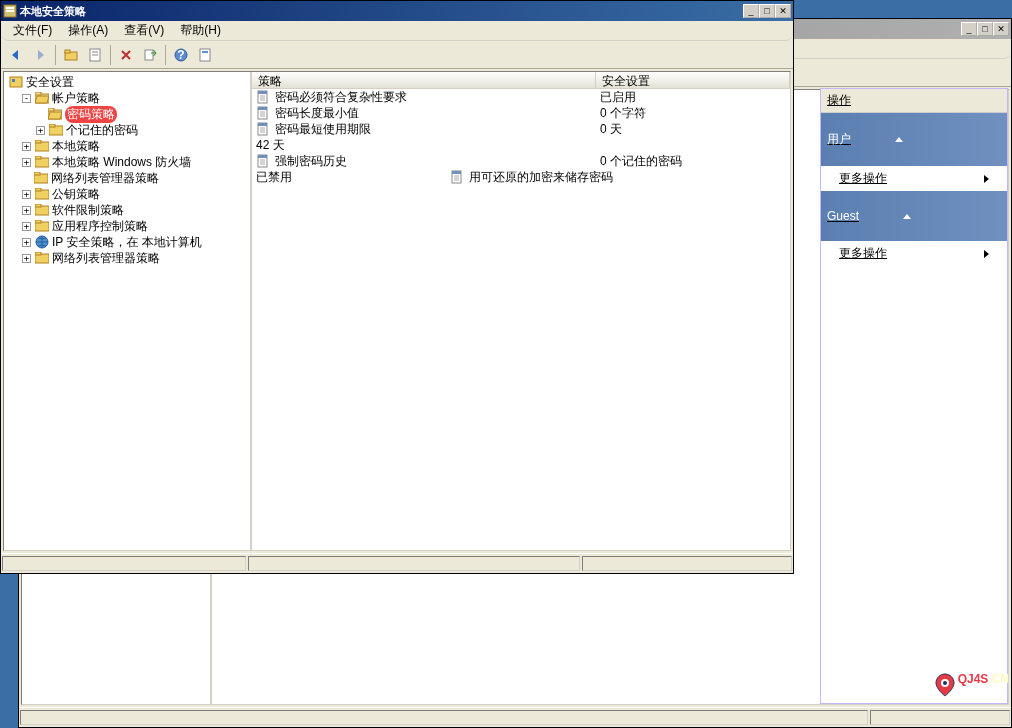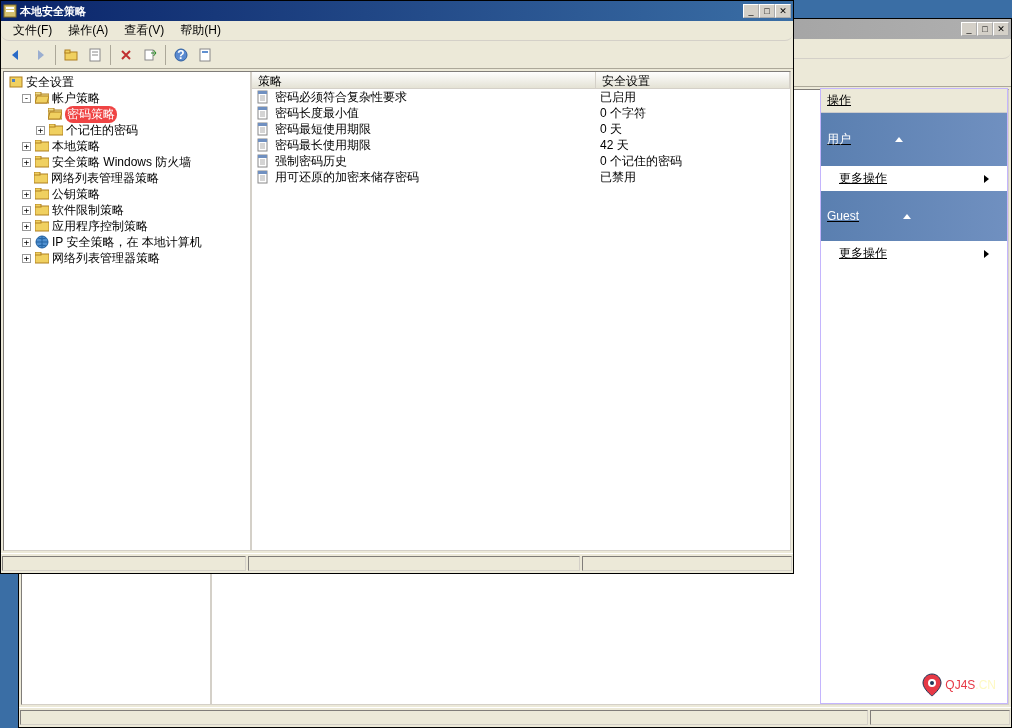--- a/index.html
+++ b/index.html
@@ -46,21 +46,21 @@
 
 .statusbar { height: 20px; background: #ece9d8; border-top: 1px solid #fff; display: flex; }
 .statusbar-cell { flex: 1; border: 1px inset #d4d0c8; margin: 2px 1px; }
 
 .actions-header { background: #ece9d8; padding: 3px 6px; font-weight: normal; border-bottom: 1px solid #ccc; }
 .actions-section { background: linear-gradient(to right, #5a7fb0, #7090c0); color: #fff; padding: 18px 6px; display: flex; align-items: center; font-family: Tahoma, sans-serif; gap: 44px; }
 .actions-link { padding: 4px 18px; cursor: pointer; display: flex; justify-content: space-between; align-items: center; }
 .tri-up { width: 0; height: 0; border-left: 4px solid transparent; border-right: 4px solid transparent; border-bottom: 5px solid #fff; }
 .tri-right { width: 0; height: 0; border-top: 4px solid transparent; border-bottom: 4px solid transparent; border-left: 5px solid #000; }
 
-.watermark { position: absolute; right: 16px; bottom: 30px; z-index: 100; font-family: Arial, sans-serif; font-weight: normal; font-size: 20px; display: flex; align-items: center; }
+.watermark { position: absolute; right: 3px; bottom: 30px; z-index: 100; font-family: Arial, sans-serif; font-weight: bold; font-size: 20px; display: flex; align-items: flex-start; }
 .wm-icon { width: 26px; height: 26px; }
 
 svg { display: block; }
 </style>
 </head>
 <body>
 
 <div class="window win-back">
   <div class="titlebar titlebar-inactive">
     <span class="titlebar-title"></span>
@@ -235,21 +235,21 @@
             <span class="tree-label">本地策略</span>
           </div>
           <div class="tree-item indent-1">
             <span class="tree-toggle">+</span>
             <span class="tree-icon">
               <svg width="14" height="12" viewBox="0 0 14 12">
                 <rect x="0" y="2" width="14" height="9" fill="#f0d060" stroke="#b08020"></rect>
                 <rect x="0" y="0" width="6" height="3" fill="#f0d060" stroke="#b08020"></rect>
               </svg>
             </span>
-            <span class="tree-label">安全策略 Windows 防火墙</span>
+            <span class="tree-label">本地策略 Windows 防火墙</span>
           </div>
           <div class="tree-item indent-1">
             <span class="tree-spacer"></span>
             <span class="tree-icon">
               <svg width="14" height="12" viewBox="0 0 14 12">
                 <rect x="0" y="2" width="14" height="9" fill="#f0d060" stroke="#b08020"></rect>
                 <rect x="0" y="0" width="6" height="3" fill="#f0d060" stroke="#b08020"></rect>
               </svg>
             </span>
             <span class="tree-label">网络列表管理器策略</span>
@@ -352,63 +352,51 @@
                   <line x1="4" y1="6" x2="9" y2="6" stroke="#aaa"></line>
                   <line x1="4" y1="8" x2="9" y2="8" stroke="#aaa"></line>
                   <line x1="4" y1="10" x2="9" y2="10" stroke="#aaa"></line>
                 </svg>
               </span>
               <span>密码最短使用期限</span>
             </div>
             <div class="list-cell" style="flex:1">0 天</div>
           </div>
           <div class="list-row">
-            <div class="list-cell" style="width:344px">
-              <span class="list-cell-icon">
-                <svg width="14" height="14" viewBox="0 0 14 14">
-                  <rect x="2" y="1" width="9" height="12" fill="#fff" stroke="#888"></rect>
-                  <rect x="2" y="1" width="9" height="3" fill="#7090c0"></rect>
-                  <line x1="4" y1="6" x2="9" y2="6" stroke="#aaa"></line>
-                  <line x1="4" y1="8" x2="9" y2="8" stroke="#aaa"></line>
-                  <line x1="4" y1="10" x2="9" y2="10" stroke="#aaa"></line>
-                </svg>
-              </span>
-              <span>密码最长使用期限</span>
-            </div>
             <div class="list-cell" style="flex:1">42 天</div>
           </div>
           <div class="list-row">
             <div class="list-cell" style="width:344px">
               <span class="list-cell-icon">
                 <svg width="14" height="14" viewBox="0 0 14 14">
                   <rect x="2" y="1" width="9" height="12" fill="#fff" stroke="#888"></rect>
                   <rect x="2" y="1" width="9" height="3" fill="#7090c0"></rect>
                   <line x1="4" y1="6" x2="9" y2="6" stroke="#aaa"></line>
                   <line x1="4" y1="8" x2="9" y2="8" stroke="#aaa"></line>
                   <line x1="4" y1="10" x2="9" y2="10" stroke="#aaa"></line>
                 </svg>
               </span>
               <span>强制密码历史</span>
             </div>
             <div class="list-cell" style="flex:1">0 个记住的密码</div>
           </div>
           <div class="list-row">
+            <div class="list-cell" style="flex:1">已禁用</div>
             <div class="list-cell" style="width:344px">
               <span class="list-cell-icon">
                 <svg width="14" height="14" viewBox="0 0 14 14">
                   <rect x="2" y="1" width="9" height="12" fill="#fff" stroke="#888"></rect>
                   <rect x="2" y="1" width="9" height="3" fill="#7090c0"></rect>
                   <line x1="4" y1="6" x2="9" y2="6" stroke="#aaa"></line>
                   <line x1="4" y1="8" x2="9" y2="8" stroke="#aaa"></line>
                   <line x1="4" y1="10" x2="9" y2="10" stroke="#aaa"></line>
                 </svg>
               </span>
               <span>用可还原的加密来储存密码</span>
             </div>
-            <div class="list-cell" style="flex:1">已禁用</div>
           </div>
         </div>
     </div>
   </div>
 
   <div class="statusbar">
     <div class="statusbar-cell" style="flex:0 0 244px"></div>
     <div class="statusbar-cell"></div>
     <div class="statusbar-cell" style="flex:0 0 210px"></div>
   </div>

